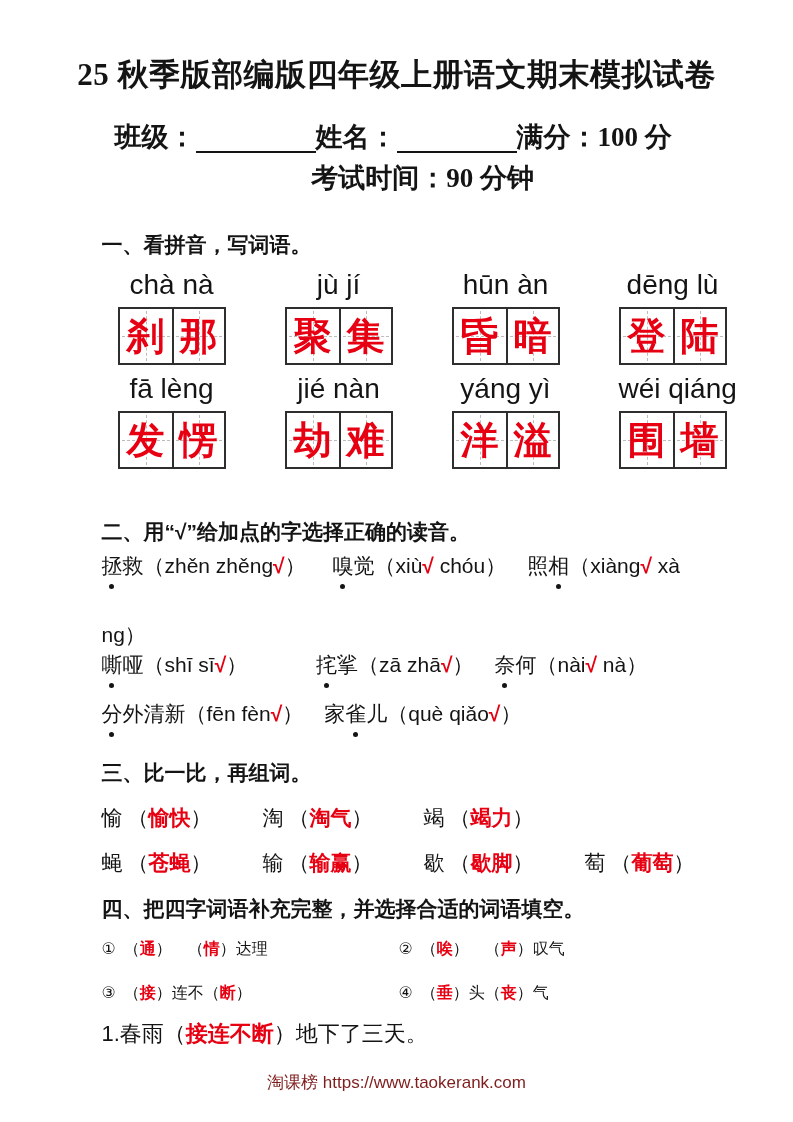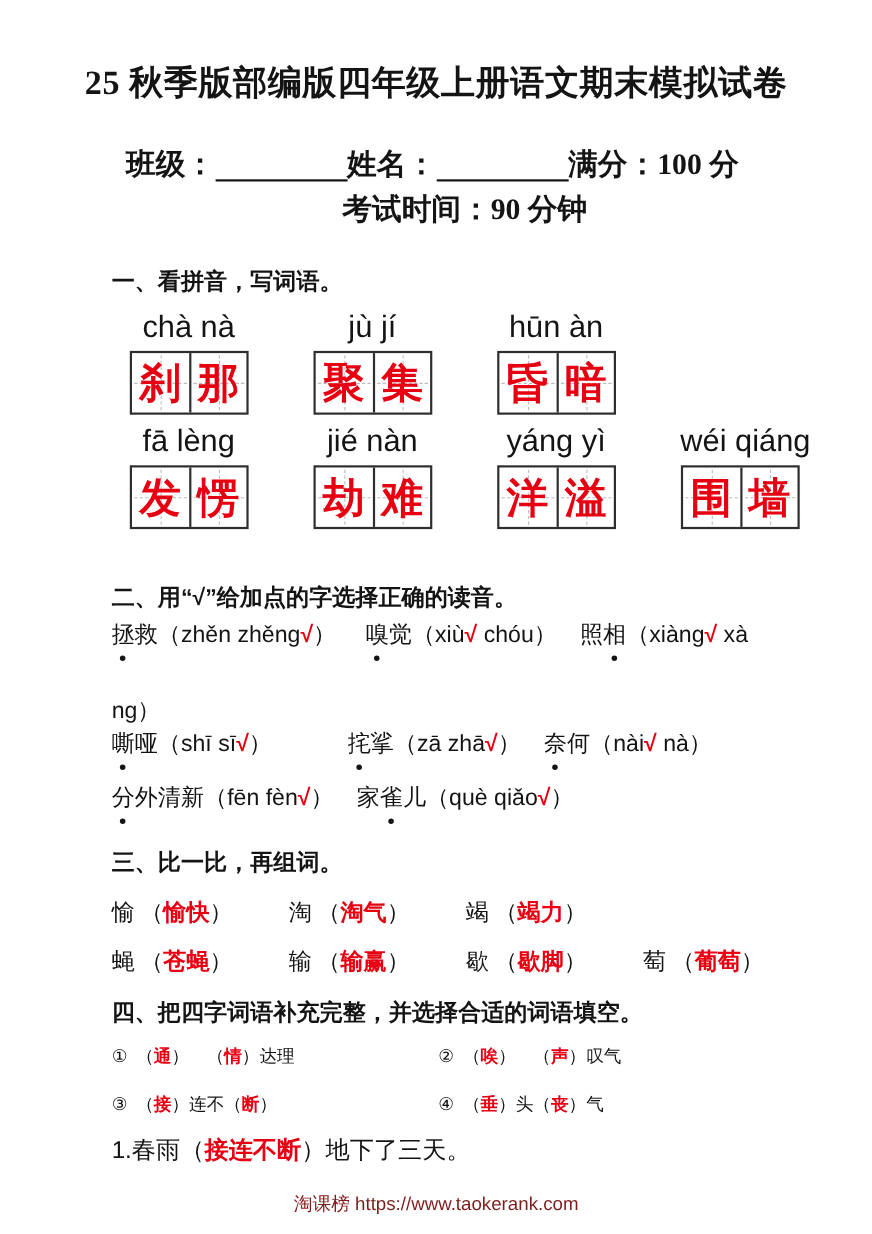--- a/index.html
+++ b/index.html
@@ -10,21 +10,21 @@
     background:#ffffff; color:var(--ink); overflow:hidden;
     font-family:"Liberation Sans","DejaVu Sans",sans-serif;
   }
   
   .title{
     margin:0; padding-top:54px; text-align:center;
     font-family:"Liberation Serif","DejaVu Serif",serif;
     font-size:31px; font-weight:700; letter-spacing:0.5px;
   }
   .info-line{
-    margin-top:37px; padding-left:70px;
+    margin-top:25px; padding-left:70px;
     font-family:"Liberation Serif","DejaVu Serif",serif;
     font-size:27px; font-weight:700; line-height:32px; white-space:nowrap;
   }
   .blank{
     display:inline-block; width:120px; height:30px;
     border-bottom:2px solid #141414; vertical-align:bottom;
   }
   .time-line{
     margin-top:9px; text-align:center; padding-left:52px;
     font-family:"Liberation Serif","DejaVu Serif",serif;
@@ -117,20 +117,31 @@
             <div class="pinyin">hūn àn</div>
             <div class="tian-box">
               <div class="tian-cell">
                 <span class="char">昏</span>
               </div>
               <div class="tian-cell">
                 <span class="char">暗</span>
               </div>
             </div>
           </div>
+          <div class="s1-col">
+            <div class="pinyin">dēng lù</div>
+            <div class="tian-box">
+              <div class="tian-cell">
+                <span class="char">登</span>
+              </div>
+              <div class="tian-cell">
+                <span class="char">陆</span>
+              </div>
+            </div>
+          </div>
         </div>
         <div class="s1-row">
           <div class="s1-col">
             <div class="pinyin">fā lèng</div>
             <div class="tian-box">
               <div class="tian-cell">
                 <span class="char">发</span>
               </div>
               <div class="tian-cell">
                 <span class="char">愣</span>

